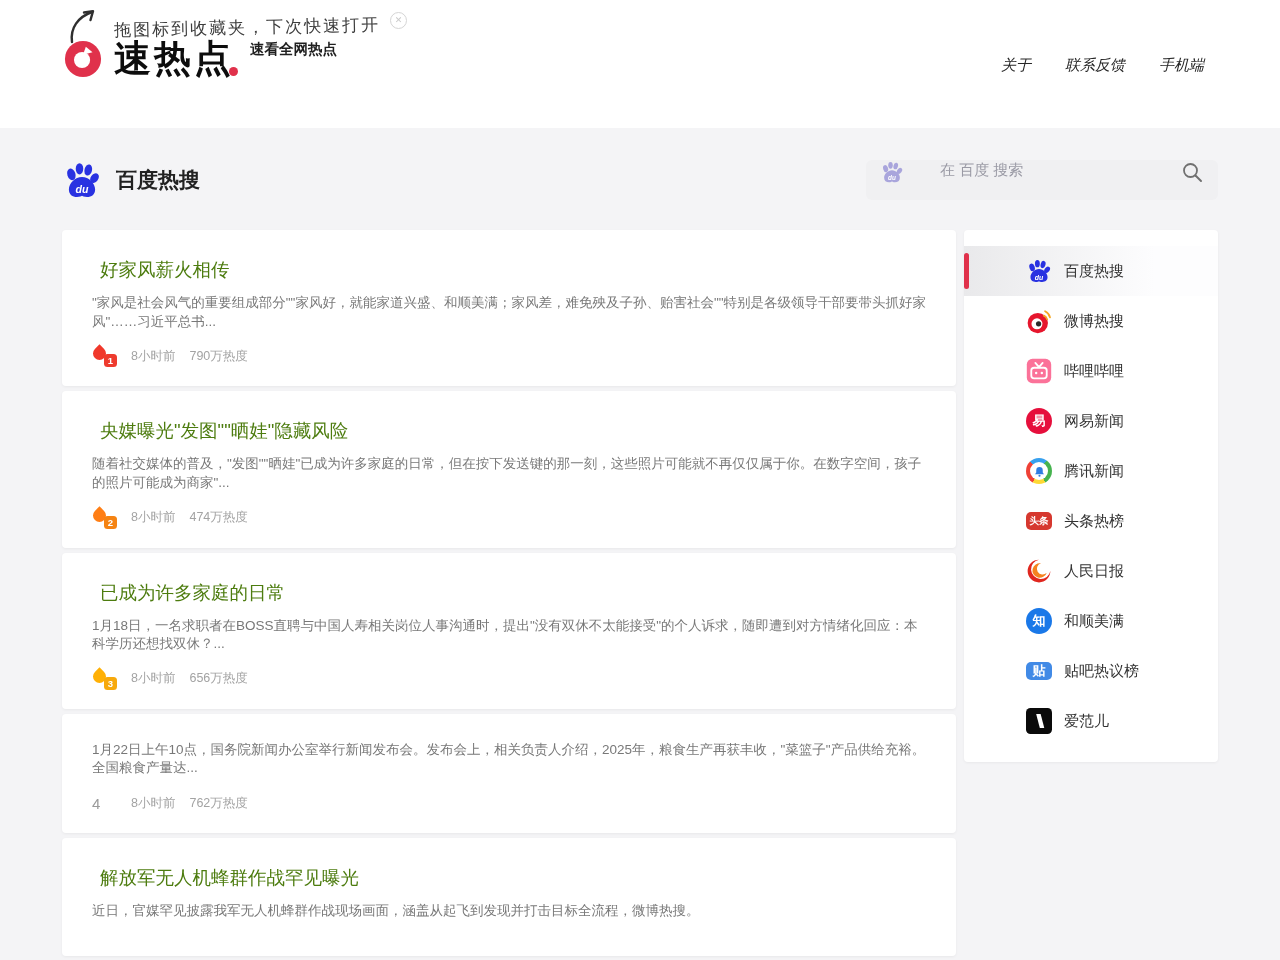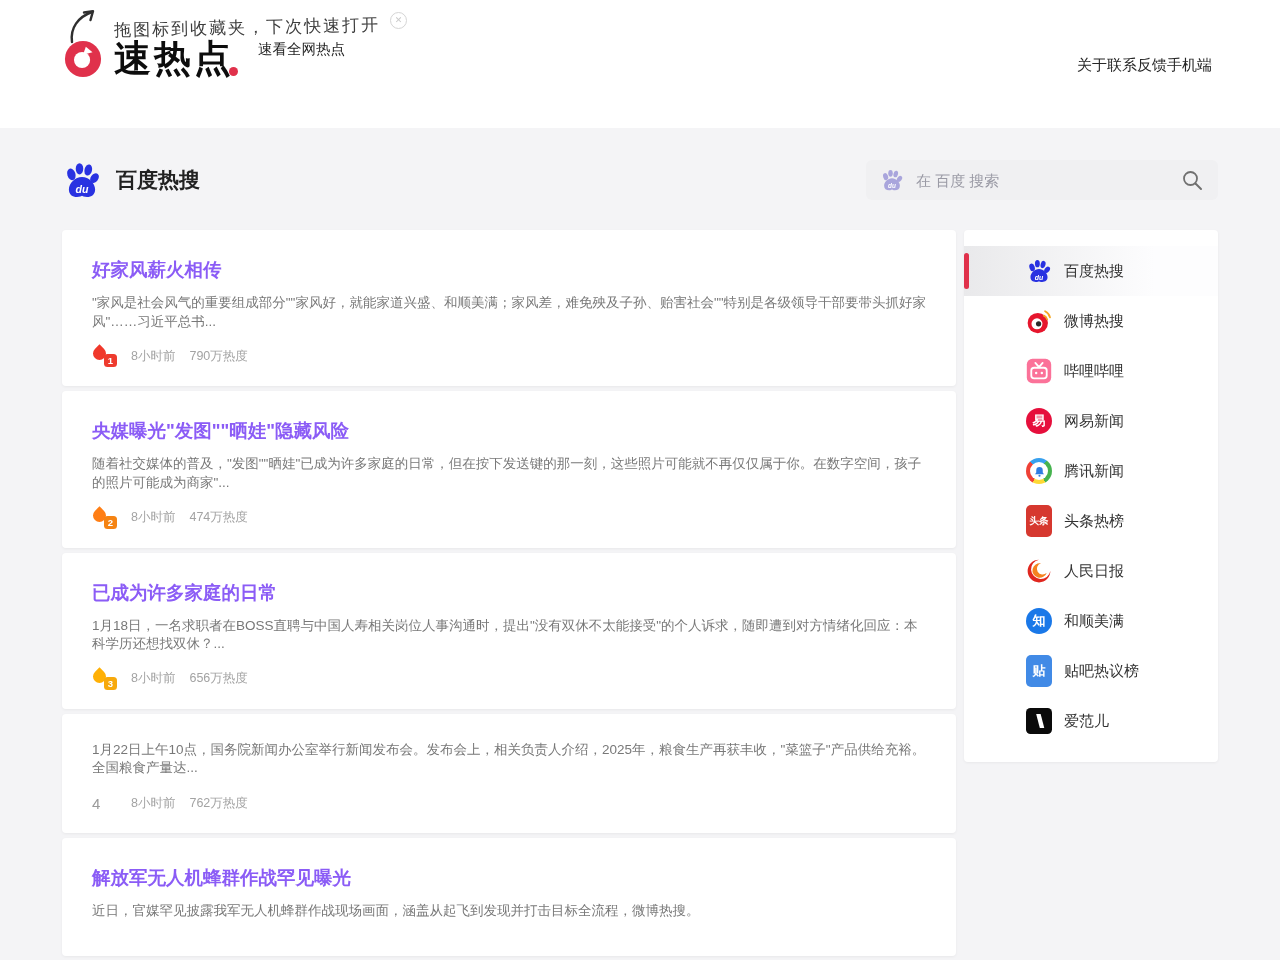--- a/index.html
+++ b/index.html
@@ -13,42 +13,42 @@
   .header{position:relative;height:128px;background:#fff;}
   .hint{position:absolute;left:66px;top:6px;display:flex;align-items:flex-start;gap:10px;color:#4a4a4a;}
   .hint-arrow{margin-top:2px;}
   .hint-text{font-size:17px;letter-spacing:2px;transform:rotate(-1.2deg);padding-top:10px;color:#3d3d3d;}
   .hint-close{width:15px;height:15px;border:1px solid #d5d5d5;border-radius:50%;color:#c9c9c9;
     font-size:9px;line-height:14px;text-align:center;margin-top:6px;cursor:pointer;}
   .logo-row{position:absolute;left:64px;top:40px;display:flex;align-items:flex-start;}
   .logo-mark{width:38px;height:38px;margin-right:12px;margin-bottom:1px;}
   .logo-text{font-size:37px;font-weight:800;color:#0d0d0d;letter-spacing:3px;line-height:1;position:relative;}
   .logo-dot{position:absolute;right:-4px;bottom:1px;width:9px;height:9px;border-radius:50%;background:#e0314b;}
-  .tagline{font-size:14.5px;color:#1f1f1f;margin-left:24px;padding-bottom:5px;}
-  .nav{position:absolute;right:68px;top:56px;display:flex;}
+  .tagline{font-size:14.5px;color:#1f1f1f;margin-left:16px;padding-bottom:5px;font-weight:bold;}
+  .nav{position:absolute;right:76px;top:56px;display:flex;gap:34px;font-style:italic;}
   .nav a{font-size:15px;color:#262626;text-decoration:none;cursor:pointer;}
   
   .main{padding:0 62px;}
   .section-row{margin-top:30px;height:44px;display:flex;align-items:center;justify-content:space-between;}
   .section-left{display:flex;align-items:center;gap:14px;}
   .section-icon{width:40px;height:40px;color:#2932e1;}
   .section-title{font-size:21px;font-weight:700;color:#222;}
-  .searchbar{width:352px;height:40px;background:#f0f0f2;border-radius:6px;display:flex;align-items:center;
-    padding:0 14px;box-sizing:border-box;}
+  .searchbar{width:352px;height:40px;background:#f0f0f2;border-radius:6px;display:flex;align-items:flex-start;
+    padding:0 14px;box-sizing:border-box;gap:24px;}
   .search-paw{width:24px;height:24px;color:#a9a5dc;flex:none;margin-right:10px;}
   .search-input{flex:1;border:none;outline:none;background:transparent;font-size:15px;color:#333;
     font-family:inherit;}
   .search-input::placeholder{color:#9a9aa5;}
   .search-glass{width:24px;height:24px;flex:none;cursor:pointer;}
   
   .content{display:flex;gap:8px;margin-top:28px;align-items:flex-start;}
   .cards{width:894px;flex:none;}
   .card{background:#fff;border-radius:4px;box-shadow:0 1px 3px rgba(0,0,0,.05);
     padding:27px 30px 20px;margin-bottom:5px;}
-  .card-title{font-size:18.5px;font-weight:700;color:#8b5cf6;margin:0 0 12px;cursor:pointer;}
+  .card-title{font-size:18.5px;font-weight:400;color:#4d7c0f;margin:0 8px 12px;cursor:pointer;}
   .card-desc{font-size:13.5px;color:#787878;line-height:1.38;margin:0 0 15px;}
   .card-meta{display:flex;align-items:center;gap:14px;font-size:12.5px;color:#a3a3a3;height:20px;}
   .flame-badge{position:relative;width:25px;height:20px;display:inline-block;flex:none;}
   .flame{position:absolute;left:1px;top:1px;width:13px;height:13px;border-radius:0 50% 50% 50%;
     transform:rotate(45deg);display:block;}
   .chip{position:absolute;right:0;bottom:-1px;width:13px;height:13px;border-radius:3.5px;color:#fff;
     font-size:9.5px;font-weight:700;font-style:normal;display:flex;align-items:center;justify-content:center;}
   .rank-1 .flame{background:#f0382b;} .rank-1 .chip{background:#ee3b2e;}
   .rank-2 .flame{background:#ff7e14;} .rank-2 .chip{background:#f58312;}
   .rank-3 .flame{background:#ffb005;} .rank-3 .chip{background:#f7a90c;}
@@ -56,21 +56,21 @@
   
   .sidebar{width:254px;flex:none;background:#fff;border-radius:4px;box-shadow:0 1px 3px rgba(0,0,0,.05);
     padding:16px 0;overflow:hidden;}
   .side-item{position:relative;height:50px;display:flex;align-items:center;padding-left:62px;cursor:pointer;}
   .side-item.active{background:linear-gradient(90deg,#e9e9eb 0%,#fdfdfe 75%);}
   .side-item.active::before{content:'';position:absolute;left:0;top:7px;width:5px;height:36px;
     border-radius:4px;background:#e0314b;}
   .side-icon{width:26px;height:26px;flex:none;margin-right:12px;display:flex;align-items:center;justify-content:center;}
   .side-icon svg{width:100%;height:100%;display:block;}
   .side-label{font-size:15px;color:#333;}
-  .sq-icon{width:26px;height:32px;border-radius:5px;color:#fff;display:flex;align-items:center;justify-content:center;font-weight:700;}
+  .sq-icon{width:26px;height:18px;border-radius:5px;color:#fff;display:flex;align-items:center;justify-content:center;font-weight:700;}
   .round-icon{width:26px;height:26px;border-radius:50%;color:#fff;display:flex;align-items:center;justify-content:center;font-weight:700;}
   .qq-ring{width:26px;height:26px;border-radius:50%;position:relative;
     background:conic-gradient(#37a0ee 0 10%,#46b34f 10% 42%,#fdd835 42% 58%,#ef4136 58% 88%,#37a0ee 88% 100%);}
   .qq-ring .qq-inner{position:absolute;inset:4px;border-radius:50%;background:#fff;display:flex;align-items:center;justify-content:center;}
   .qq-ring svg{width:13px;height:13px;}
   .paw-svg{width:100%;height:100%;display:block;}
 </style>
 </head>
 <body>
 

